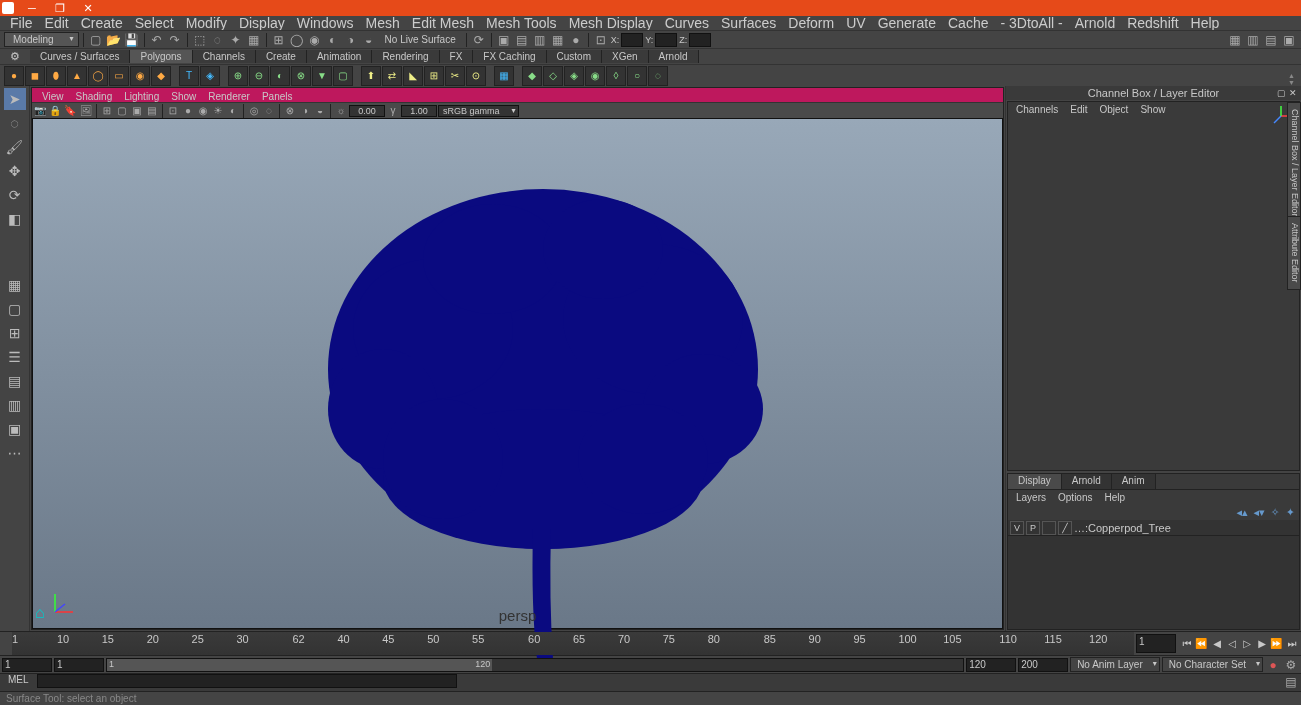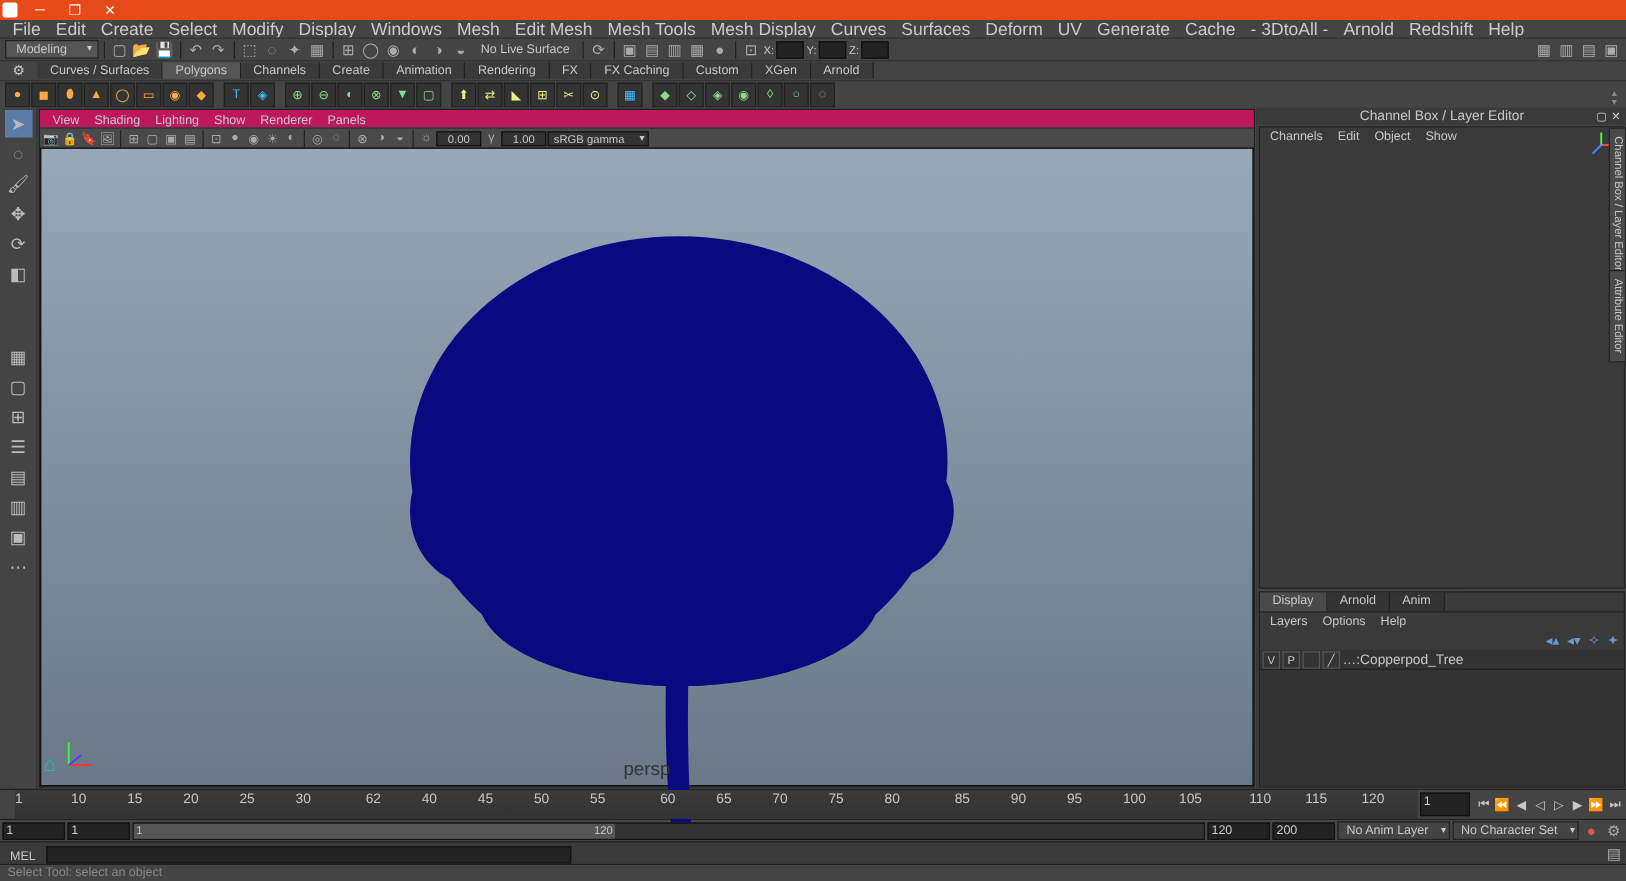--- a/index.html
+++ b/index.html
@@ -69,21 +69,21 @@
 .tl-nums .tick{position:absolute;top:1px}
 .tl-frame{width:40px;background:#222;border:1px solid #111;font-size:10px;padding:1px 2px;margin:2px}
 .tl-btns{display:flex;align-items:center;gap:1px;padding:0 2px}
 .tl-btn{width:14px;height:14px;font-size:10px;display:flex;align-items:center;justify-content:center;cursor:pointer}
 .rangebar{height:18px;background:#444;display:flex;align-items:center;border-top:1px solid #222;gap:2px;padding:0 2px}
 .rb-num{width:50px;background:#222;border:1px solid #111;height:14px;font-size:10px;padding:0 2px}
 .rb-slider{flex:1;background:#333;height:14px;border:1px solid #111;position:relative}
 .rb-slider .handle{position:absolute;left:0;width:45%;height:100%;background:#555}
 .rb-dd{background:#444;border:1px solid #222;font-size:10px;padding:1px 16px 1px 6px;position:relative}
 .rb-dd::after{content:"▾";position:absolute;right:2px;font-size:8px}
-.cmdbar{height:18px;background:#3a3a3a;display:flex;align-items:flex-end;border-top:1px solid #222;gap:2px;padding:0 2px}
+.cmdbar{height:18px;background:#3a3a3a;display:flex;align-items:flex-start;border-top:1px solid #222;gap:2px;padding:0 2px}
 .cmdlabel{font-size:10px;padding:0 6px}
 .cmdinput{flex:1;max-width:420px;background:#222;border:1px solid #111;height:14px}
 .helpline{height:14px;background:#444;font-size:10px;padding:1px 6px;color:#888;border-top:1px solid #222}
 .tree-svg{position:absolute;top:30px;left:260px;width:500px;height:520px}
 .rscroll{position:absolute;right:3px;top:72px;width:10px;height:18px;display:flex;flex-direction:column}
 .rscroll span{font-size:7px;color:#888;cursor:pointer}
 </style>
 </head>
 <body>
 
@@ -420,13 +420,13 @@
   <div class="tbicon">⚙</div>
 </div>
 
 <div class="cmdbar">
   <div class="cmdlabel">MEL</div>
   <div class="cmdinput"></div>
   <div style="flex:1"></div>
   <div class="tbicon">▤</div>
 </div>
 
-<div class="helpline">Select Tool: select an object</div>
+<div class="helpline">Surface Tool: select an object</div>
 
 </body></html>

